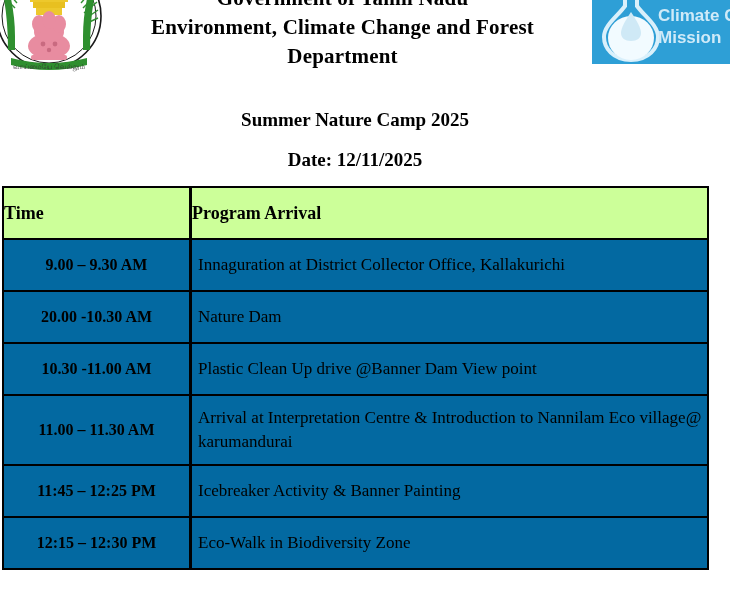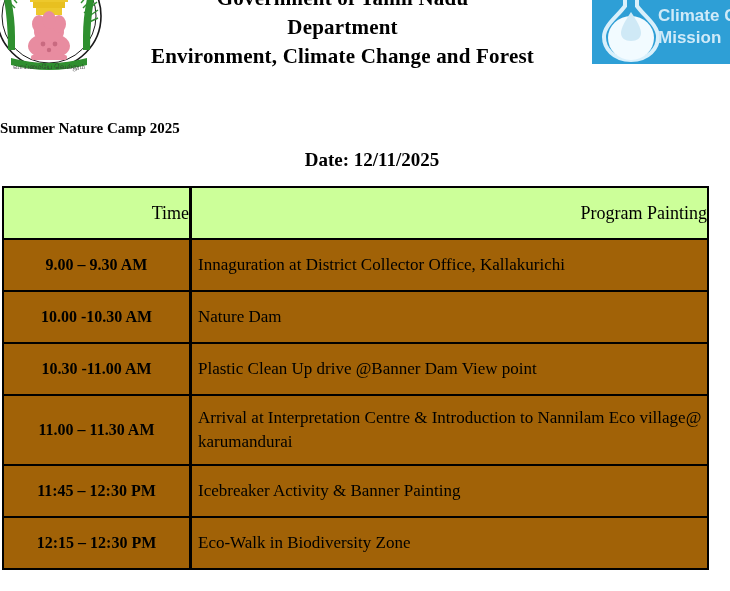--- a/index.html
+++ b/index.html
@@ -71,30 +71,30 @@
     font-weight: bold;
     font-size: 21px;
     line-height: 29px;
     letter-spacing: 0.2px;
   }
 
   
   .camp-title {
     position: absolute;
     left: 0;
-    top: 116px;
+    top: 108px;
     width: 710px;
-    text-align: left;
-    font-weight: bold;
-    font-size: 15px;
+    text-align: center;
+    font-weight: bold;
+    font-size: 19px;
     line-height: 24px;
   }
   .camp-date {
     position: absolute;
-    left: 17px;
+    left: 0;
     top: 148px;
     width: 710px;
     text-align: center;
     font-weight: bold;
     font-size: 19px;
     line-height: 24px;
   }
 
   
   .schedule-table {
@@ -109,29 +109,29 @@
   }
   .schedule-table col.col-time { width: 188px; }
   .schedule-table col.col-prog { width: 517px; }
 
   .schedule-table th,
   .schedule-table td {
     border: 1px solid #000;
     border-right: 2px solid #000;
     padding: 0;
     vertical-align: middle;
-    background: #a16207;
+    background: #0369a1;
   }
   .schedule-table tr > *:last-child { border-right: 1px solid #000; }
 
   .schedule-table thead th {
     background: #ccff99;
     height: 50px;
-    text-align: right;
-    font-weight: normal;
+    text-align: left;
+    font-weight: bold;
     font-size: 18px;
   }
   .schedule-table thead th.prog-head { font-size: 18px; }
 
   .cell-time {
     text-align: center;
     font-weight: bold;
     font-size: 16px;
     white-space: nowrap;
   }
@@ -209,22 +209,22 @@
         <text x="54" y="109" font-size="7" text-anchor="middle" font-family="'Liberation Serif',serif">வாய்மையே வெல்லும்</text>
       </g>
       <g fill="#2f8f2f">
         <text x="82" y="26" font-size="8" font-family="'Liberation Serif',serif">உ</text>
       </g>
     </svg>
   </div>
 
   <div class="gov-title">
     <div>Government of Tamil Nadu</div>
+    <div>Environment, Climate Change and Forest</div>
     <div>Department</div>
-    <div>Environment, Climate Change and Forest</div>
   </div>
 
   <div class="climate-logo">
     <div class="drop-wrap">
       <svg width="66" height="80" viewBox="0 0 66 80" xmlns="http://www.w3.org/2000/svg">
         <path d="M33 72 C15 72 6 60 6 49 C6 37 20 28 27 18 L27 4 L20 -6 M33 72 C51 72 60 60 60 49 C60 37 46 28 39 18 L39 4 L46 -6" fill="none" stroke="#d9f0fb" stroke-width="4" stroke-linecap="round"></path>
         <ellipse cx="33" cy="50" rx="23" ry="22" fill="#f2fbff"></ellipse>
         <path d="M33 24 C27 33 23 40 23 45 C23 50 27 53 33 53 C39 53 43 50 43 45 C43 40 39 33 33 24 Z" fill="#cfe9f6"></path>
       </svg>
     </div>
@@ -239,42 +239,42 @@
 <div class="camp-date">Date: 12/11/2025</div>
 
 <table class="schedule-table">
   <colgroup>
     <col class="col-time">
     <col class="col-prog">
   </colgroup>
   <thead>
     <tr>
       <th>Time</th>
-      <th class="prog-head">Program Painting</th>
+      <th class="prog-head">Program Arrival</th>
     </tr>
   </thead>
   <tbody>
     <tr class="row-h50">
       <td class="cell-time">9.00 – 9.30 AM</td>
       <td class="cell-prog">Innaguration at District Collector Office, Kallakurichi</td>
     </tr>
     <tr class="row-h50">
-      <td class="cell-time">10.00 -10.30 AM</td>
+      <td class="cell-time">20.00 -10.30 AM</td>
       <td class="cell-prog"> Nature Dam</td>
     </tr>
     <tr class="row-h50">
       <td class="cell-time">10.30 -11.00 AM</td>
       <td class="cell-prog">Plastic Clean Up drive @Banner Dam View point</td>
     </tr>
     <tr class="row-h68">
       <td class="cell-time">11.00 – 11.30 AM</td>
       <td class="cell-prog">Arrival at Interpretation Centre &amp; Introduction to Nannilam Eco village@ karumandurai</td>
     </tr>
     <tr class="row-h50">
-      <td class="cell-time">11:45 – 12:30 PM</td>
+      <td class="cell-time">11:45 – 12:25 PM</td>
       <td class="cell-prog">Icebreaker Activity &amp; Banner Painting</td>
     </tr>
     <tr class="row-h50">
       <td class="cell-time">12:15 – 12:30 PM</td>
       <td class="cell-prog">Eco-Walk in Biodiversity Zone</td>
     </tr>
   </tbody>
 </table>
 
 </body></html>

